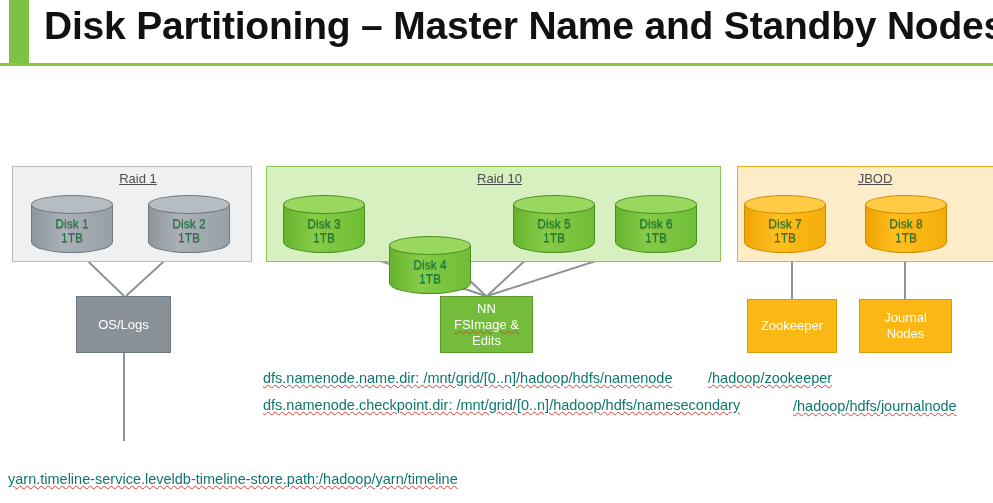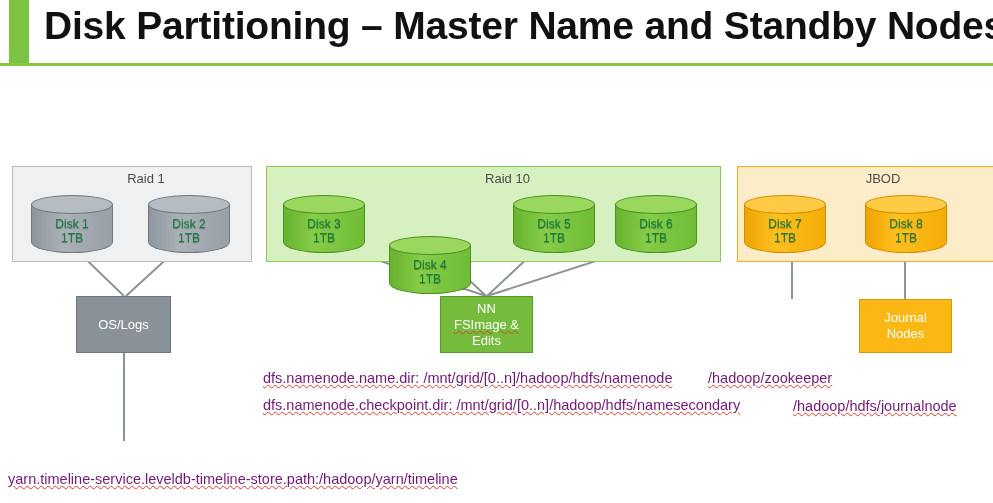--- a/index.html
+++ b/index.html
@@ -21,22 +21,22 @@
     font-family:"Liberation Sans", sans-serif;
   }
 
   
   #canvas{position:absolute;left:0;top:0;width:993px;height:503px;}
   #links{position:absolute;left:0;top:0;width:993px;height:503px;pointer-events:none;}
 
   
   .group{position:absolute;box-sizing:border-box;}
   .group-label{
-    position:absolute;top:4px;left:14px;width:100%;
-    text-align:center;font-size:13px;color:#4c4c4c;
+    position:absolute;top:4px;left:6px;width:100%;
+    text-align:center;font-size:13px;color:#4c4c4c;text-decoration:underline;
   }
   #group-raid1{left:12px;top:166px;width:240px;height:96px;
     background:#eff0f2;border:1px solid #b9bcc0;}
   #group-raid10{left:266px;top:166px;width:455px;height:96px;
     background:#d6f0bf;border:1px solid #8ec653;}
   #group-jbod{left:737px;top:166px;width:264px;height:96px;
     background:#fdecc8;border:1px solid #f0ad22;}
 
   
   .disk{position:absolute;width:82px;height:62px;}
@@ -84,21 +84,21 @@
   .squiggle{
     text-decoration:underline;
     text-decoration-style:wavy;
     text-decoration-color:#e03b2f;
     text-decoration-thickness:1px;
   }
 
   
   .cfg{
     position:absolute;white-space:nowrap;
-    font-size:14.5px;color:#701a75;
+    font-size:14.5px;color:#0f766e;
   }
   #cfg-namedir{left:263px;top:370px;}
   #cfg-checkpointdir{left:263px;top:397px;}
   #cfg-zkpath{left:708px;top:370px;}
   #cfg-jnpath{left:793px;top:398px;}
   #cfg-yarn-state{left:8px;top:444px;}
   #cfg-yarn-timeline{left:8px;top:471px;}
 </style>
 </head>
 <body>
@@ -210,20 +210,23 @@
   </div>
 
   <div class="role-box" id="box-nn">
     <span>
       <span>NN</span><br>
       <span class="squiggle">FSImage &amp;</span><br>
       <span>Edits</span>
     </span>
   </div>
 
+  <div class="role-box" id="box-zookeeper">
+    <span>Zookeeper</span>
+  </div>
 
   <div class="role-box" id="box-journalnode">
     <span>
       <span>Journal</span><br>
       <span>Nodes</span>
     </span>
   </div>
 
   <div class="cfg squiggle" id="cfg-namedir">dfs.namenode.name.dir: /mnt/grid/[0..n]/hadoop/hdfs/namenode</div>
   <div class="cfg squiggle" id="cfg-checkpointdir">dfs.namenode.checkpoint.dir: /mnt/grid/[0..n]/hadoop/hdfs/namesecondary</div>

